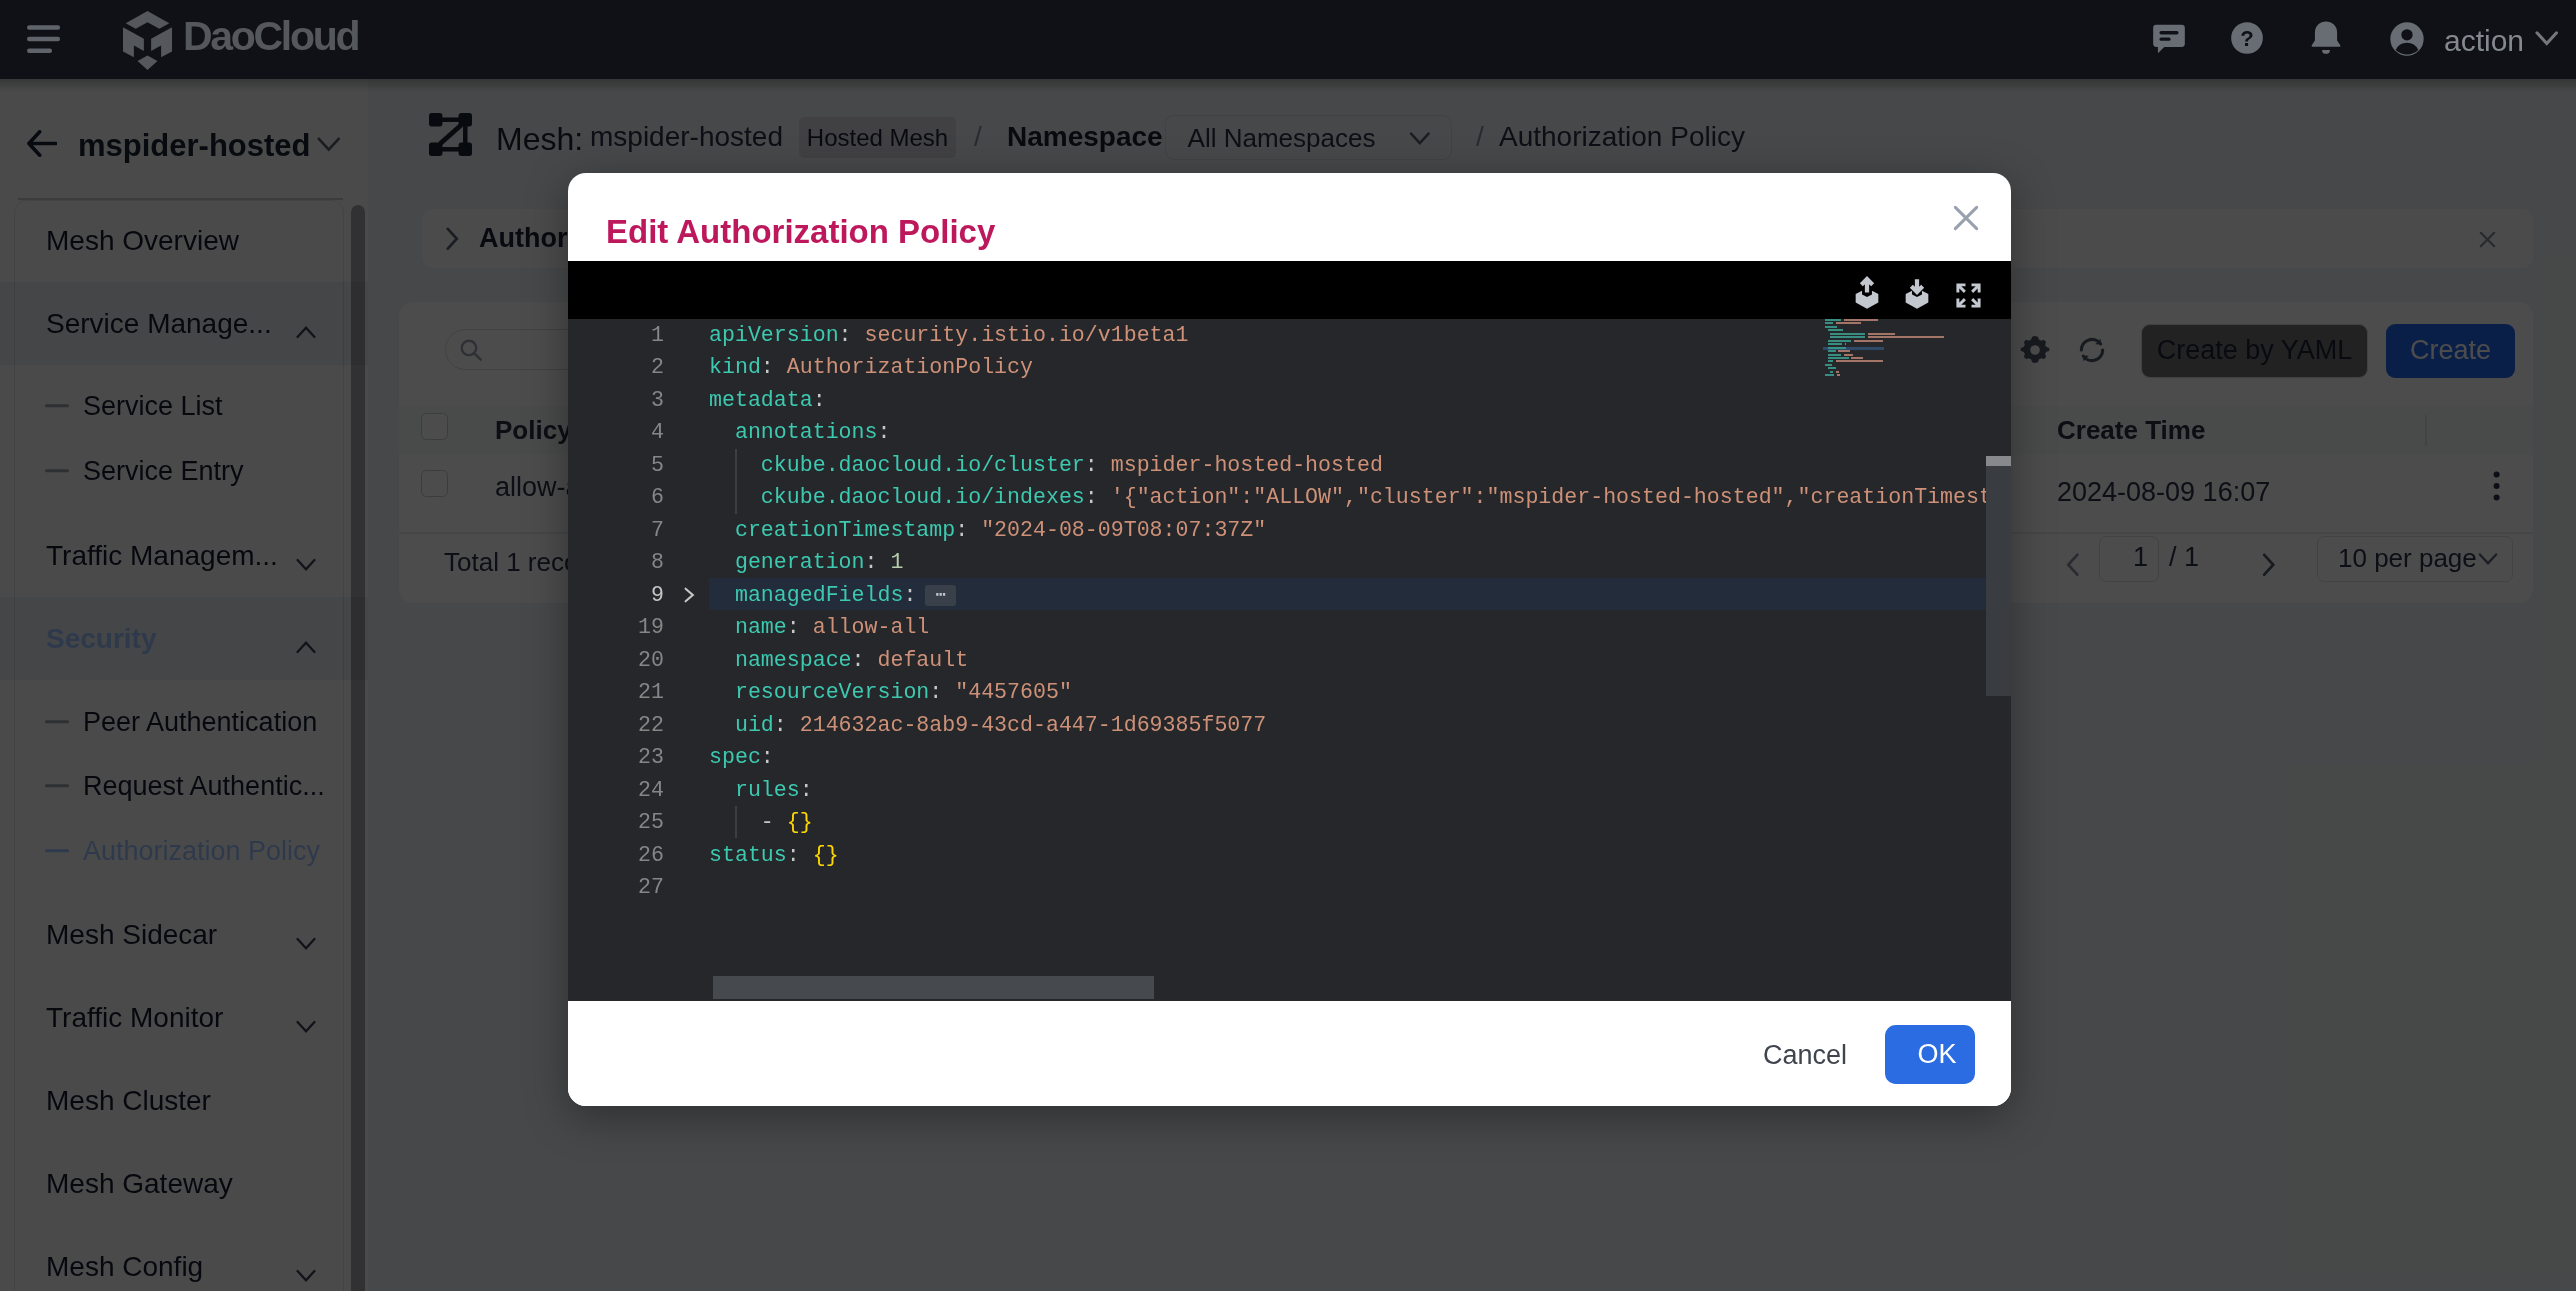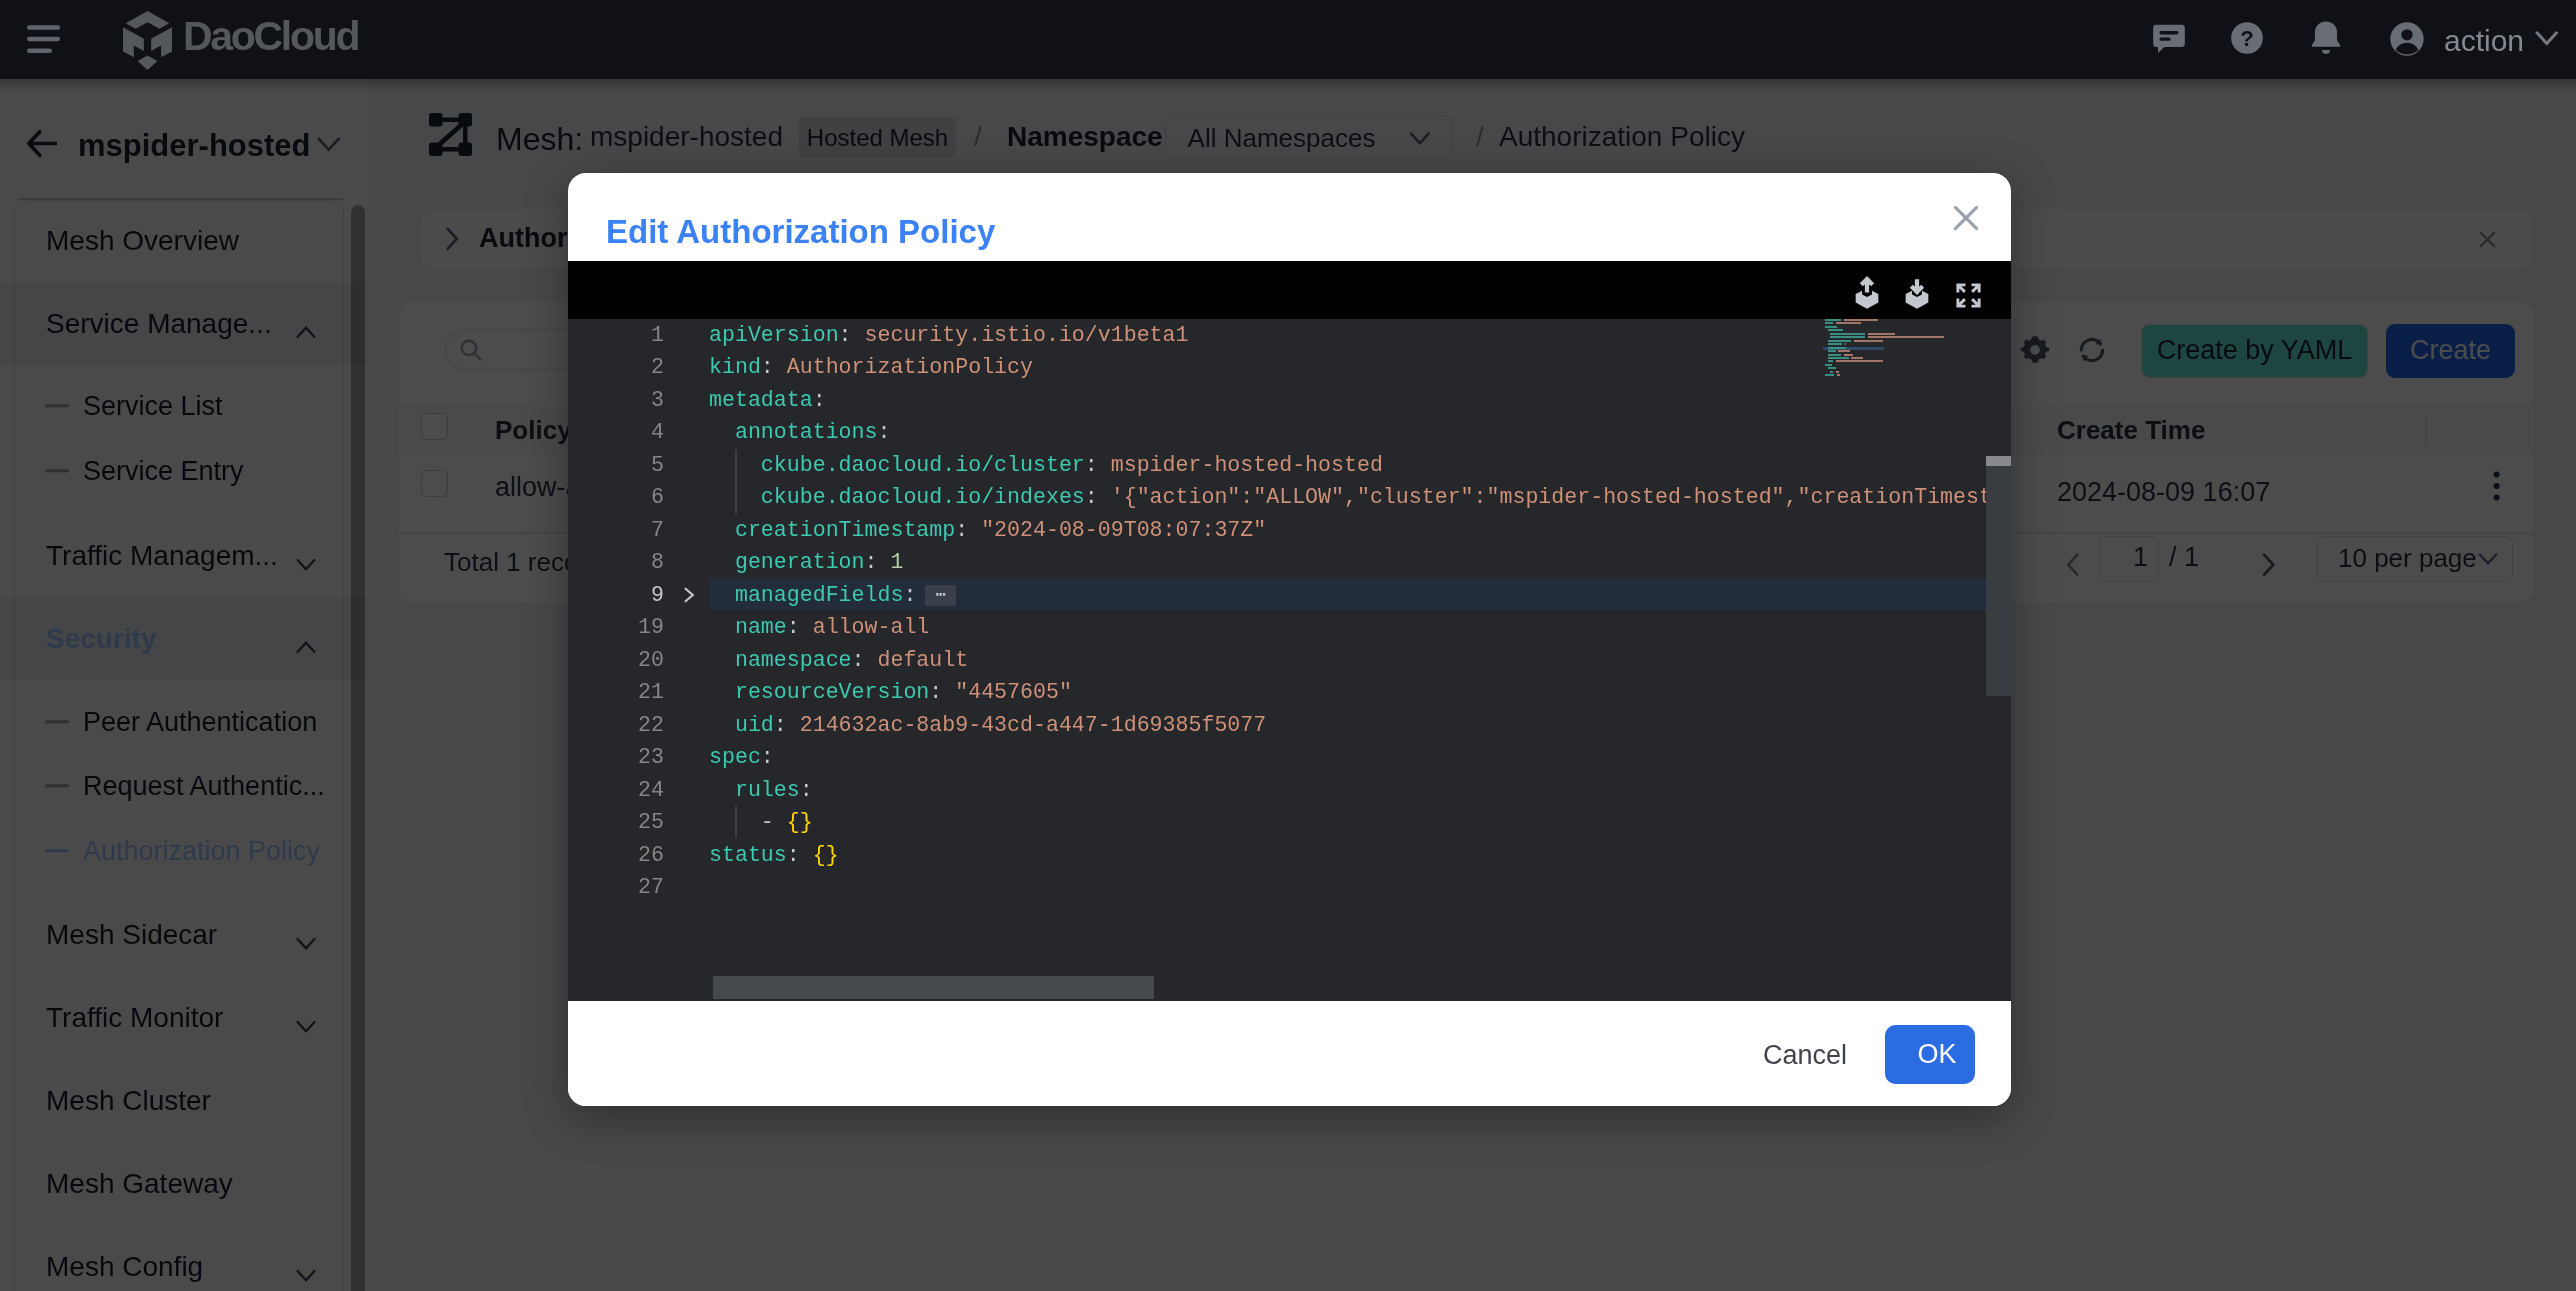--- a/index.html
+++ b/index.html
@@ -15,21 +15,21 @@
 .sideitem { position:absolute; left:0; width:368px; height:83px; }
 .sideitem .t { position:absolute; left:46px; top:50%; transform:translateY(-50%); font-size:28px; color:#151d31; }
 .subitem { position:absolute; left:0; width:368px; height:65px; }
 .subitem .dash { position:absolute; left:45px; top:50%; transform:translateY(-50%); width:23.5px; height:3.6px; background:#9aa0ac; border-radius:1.8px; }
 .subitem .t { position:absolute; left:83px; top:50%; transform:translateY(-50%); font-size:27px; color:#151d31; }
 .chev { position:absolute; right:52px; top:50%; width:20px; height:20px; }
 
 #main { position:absolute; left:368px; top:79px; width:2208px; height:1212px; z-index:5; }
 
 #modal { position:absolute; left:568px; top:173px; width:1443px; height:933px; background:#ffffff; border-radius:18px; z-index:150; box-shadow:0 10.8px 43px rgba(0,0,0,0.35); }
-#mtitle { position:absolute; left:38px; top:40px; font-size:33px; font-weight:bold; color:#3b82f6; }
+#mtitle { position:absolute; left:38px; top:40px; font-size:33px; font-weight:bold; color:#be185d; }
 #mclose { position:absolute; left:1382px; top:29px; width:32px; height:32px; }
 #toolbar { position:absolute; left:0; top:88px; width:1443px; height:58px; background:#000; }
 #editor { position:absolute; left:0; top:146px; width:1443px; height:682px; background:#25272b; overflow:hidden; font-family:"Liberation Mono",monospace; font-size:21.6px; }
 #mfooter { position:absolute; left:0; top:828px; width:1443px; height:105px; background:#fff; border-radius:0 0 18px 18px; }
 .ln { position:absolute; width:54px; text-align:right; color:#868686; font-size:21.6px; line-height:32px; }
 .cl { position:absolute; left:141px; width:1277px; overflow:hidden; white-space:pre; line-height:32px; }
 .tk { color:#3dc9b0; } .tv { color:#ce9178; } .tp { color:#c5c8c6; } .tn { color:#b5cea8; } .ty { color:#ffd700; }
 </style>
 </head>
 <body>
@@ -207,21 +207,21 @@
 
       <svg class="abs" style="left:1620px;top:32px;" width="32" height="32" viewBox="0 0 24 24">
         <path fill="#4e5969" d="M12 1.5 l2.2 .5 .7 2.2 a8 8 0 0 1 1.6 .9 l2.2 -.7 1.6 1.6 -.7 2.2 a8 8 0 0 1 .9 1.6 l2.2 .7 0 2.2 -2.2 .7 a8 8 0 0 1 -.9 1.6 l.7 2.2 -1.6 1.6 -2.2 -.7 a8 8 0 0 1 -1.6 .9 l-.7 2.2 -2.2 .5 -2.2 -.5 -.7 -2.2 a8 8 0 0 1 -1.6 -.9 l-2.2 .7 -1.6 -1.6 .7 -2.2 a8 8 0 0 1 -.9 -1.6 l-2.2 -.7 0 -2.2 2.2 -.7 a8 8 0 0 1 .9 -1.6 l-.7 -2.2 1.6 -1.6 2.2 .7 a8 8 0 0 1 1.6 -.9 l.7 -2.2 Z M12 8.4 a3.6 3.6 0 1 0 0 7.2 a3.6 3.6 0 0 0 0 -7.2 Z"></path>
       </svg>
 
       <svg class="abs" style="left:1676px;top:32px;" width="34" height="32" viewBox="0 0 24 24">
         <path d="M20 12 a8 8 0 0 1 -14.5 4.6 M4 12 a8 8 0 0 1 14.5 -4.6" stroke="#4e5969" stroke-width="2.4" fill="none" stroke-linecap="round"></path>
         <path d="M18.5 3.5 L18.7 7.8 L14.4 7.6 Z" fill="#4e5969"></path>
         <path d="M5.5 20.5 L5.3 16.2 L9.6 16.4 Z" fill="#4e5969"></path>
       </svg>
-      <div class="abs" style="left:1742px;top:21.6px;width:227px;height:54px;background:#5eead4;border:1.8px solid #d9dce1;border-radius:9px;font-size:27px;color:#1b2335;text-align:center;line-height:51px;">Create by YAML</div>
+      <div class="abs" style="left:1742px;top:21.6px;width:227px;height:54px;background:#737373;border:1.8px solid #d9dce1;border-radius:9px;font-size:27px;color:#1b2335;text-align:center;line-height:51px;">Create by YAML</div>
       <div class="abs" style="left:1987px;top:21.6px;width:129px;height:54px;background:#2468f2;border-radius:9px;font-size:27px;color:#ffffff;text-align:center;line-height:52px;">Create</div>
 
       <div class="abs" style="left:0px;top:104px;width:2134px;height:49px;background:#f6f7f9;"></div>
       <div class="abs" style="left:21.6px;top:111px;width:27px;height:27px;border:1.8px solid #c6cad2;border-radius:5.4px;background:#fff;"></div>
       <div class="abs" style="left:96px;top:113px;font-size:26px;font-weight:bold;color:#272f42;">Policy Name</div>
       <div class="abs" style="left:1658px;top:113px;font-size:26px;font-weight:bold;color:#272f42;text-align:center;">Create Time</div>
       <div class="abs" style="left:2026px;top:113px;width:1.8px;height:31px;background:#dde0e5;"></div>
 
       <div class="abs" style="left:21.6px;top:168px;width:27px;height:27px;border:1.8px solid #c6cad2;border-radius:5.4px;background:#fff;"></div>
       <div class="abs" style="left:96px;top:170px;font-size:27px;color:#2a3347;">allow-all</div>

